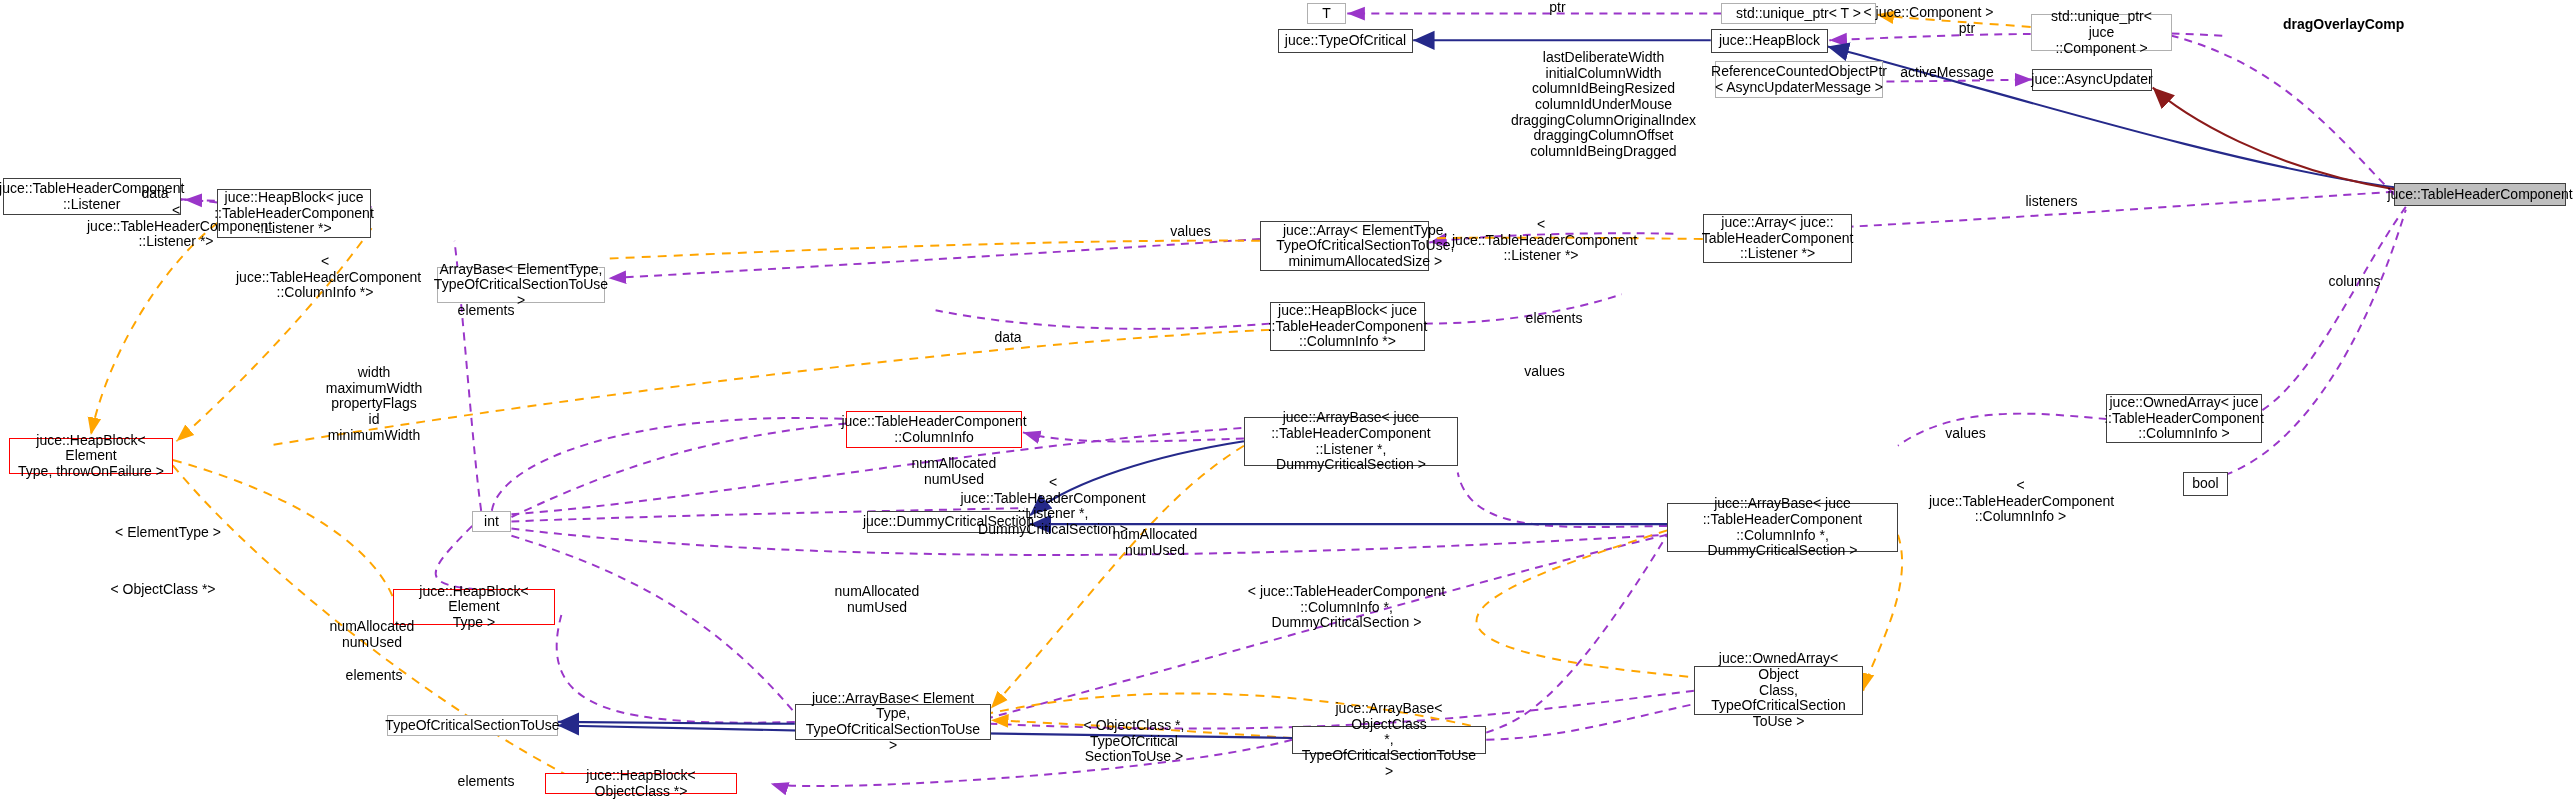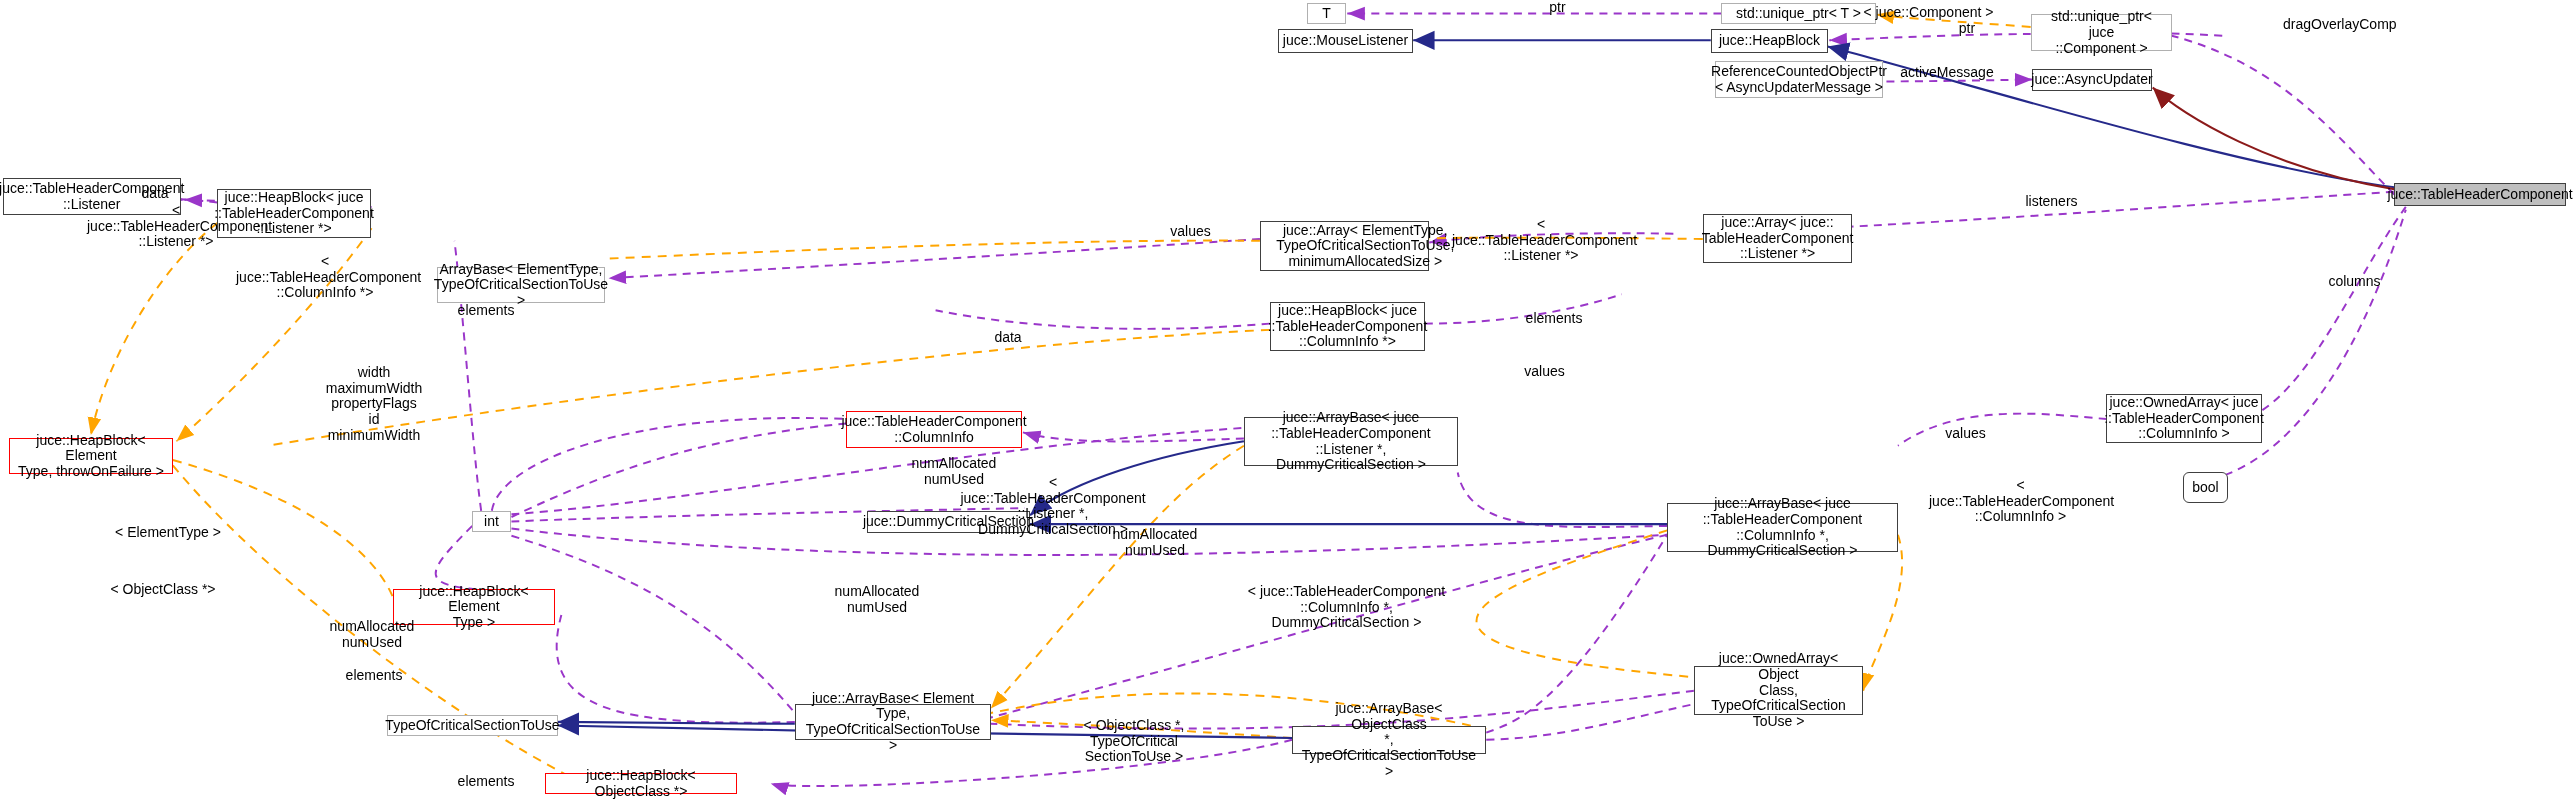--- a/index.html
+++ b/index.html
@@ -131,21 +131,21 @@
       <path d="M1450,828 C1200,826 900,820 626,814" marker-end="url(#ah-blue)"></path>
     </g>
 
     <g fill="none" stroke="#8b1a1a" stroke-width="2.4">
       <path d="M2687,212 C2550,190 2450,130 2416,98" marker-end="url(#ah-dark)"></path>
     </g>
   </svg>
 
   <div class="node n-thin" style="left:1307px;top:2.7px;width:39px;height:21.4px;">T</div>
   <div class="node n-thin" style="left:1721px;top:2.7px;width:155px;height:21.4px;">std::unique_ptr&lt; T &gt;</div>
-  <div class="node n-solid" style="left:1278px;top:28.5px;width:135px;height:24px;">juce::MouseListener</div>
+  <div class="node n-solid" style="left:1278px;top:28.5px;width:135px;height:24px;">juce::TypeOfCritical</div>
   <div class="node n-solid" style="left:1711px;top:28.5px;width:117px;height:24px;">juce::HeapBlock</div>
   <div class="node n-thin" style="left:2031px;top:14.3px;width:141px;height:37px;">std::unique_ptr&lt; juce
 ::Component &gt;</div>
   <div class="node n-thin" style="left:1715px;top:61px;width:168px;height:37px;">ReferenceCountedObjectPtr
 &lt; AsyncUpdaterMessage &gt;</div>
   <div class="node n-solid" style="left:2032px;top:69px;width:120px;height:22px;">juce::AsyncUpdater</div>
   <div class="node n-focus" style="left:2394px;top:183px;width:172px;height:23px;">juce::TableHeaderComponent</div>
   <div class="node n-solid" style="left:2.7px;top:178px;width:178px;height:37px;">juce::TableHeaderComponent
 ::Listener</div>
   <div class="node n-solid" style="left:217px;top:189px;width:154px;height:49px;">juce::HeapBlock&lt; juce
@@ -170,37 +170,44 @@
   <div class="node n-solid" style="left:2106px;top:394px;width:156px;height:49px;">juce::OwnedArray&lt; juce
 ::TableHeaderComponent
 ::ColumnInfo &gt;</div>
   <div class="node n-red" style="left:9px;top:438px;width:164px;height:36px;">juce::HeapBlock&lt; Element
 Type, throwOnFailure &gt;</div>
   <div class="node n-thin" style="left:472px;top:511px;width:39px;height:21.4px;">int</div>
   <div class="node n-solid" style="left:867px;top:511px;width:163px;height:22px;">juce::DummyCriticalSection</div>
   <div class="node n-solid" style="left:1667px;top:503px;width:231px;height:49px;">juce::ArrayBase&lt; juce
 ::TableHeaderComponent
 ::ColumnInfo *, DummyCriticalSection &gt;</div>
-  <div class="node n-solid" style="left:2183px;top:472px;width:45px;height:31px;border-radius:6px;">bool</div>
+  <div class="node n-solid" style="left:2183px;top:472px;width:45px;height:24px;">bool</div>
   <div class="node n-red" style="left:393px;top:589px;width:162px;height:36px;">juce::HeapBlock&lt; Element
 Type &gt;</div>
   <div class="node n-solid" style="left:1694px;top:666px;width:169px;height:49px;">juce::OwnedArray&lt; Object
 Class, TypeOfCriticalSection
 ToUse &gt;</div>
   <div class="node n-solid" style="left:795px;top:704px;width:196px;height:36px;">juce::ArrayBase&lt; Element
 Type, TypeOfCriticalSectionToUse &gt;</div>
   <div class="node n-solid" style="left:1292px;top:726px;width:194px;height:28px;">juce::ArrayBase&lt; ObjectClass
 *, TypeOfCriticalSectionToUse &gt;</div>
   <div class="node n-thin" style="left:387px;top:715px;width:171px;height:21.4px;">TypeOfCriticalSectionToUse</div>
   <div class="node n-red" style="left:545px;top:773px;width:192px;height:21.4px;">juce::HeapBlock&lt; ObjectClass *&gt;</div>
 
   <div class="edge-label" style="left:1531px;top:0px;width:53px;">ptr</div>
   <div class="edge-label" style="left:1857px;top:4.5px;width:143px;">&lt; juce::Component &gt;</div>
-  <div class="edge-label" style="left:2283px;top:17px;width:138px;text-align:left;">dragOverlayComp</div>
+  <div class="edge-label" style="left:2283px;top:17px;width:138px;text-align:left;font-weight:bold;">dragOverlayComp</div>
   <div class="edge-label" style="left:1949px;top:21.4px;width:36px;">ptr</div>
+  <div class="edge-label" style="left:1479px;top:50px;width:249px;">lastDeliberateWidth
+initialColumnWidth
+columnIdBeingResized
+columnIdUnderMouse
+draggingColumnOriginalIndex
+draggingColumnOffset
+columnIdBeingDragged</div>
   <div class="edge-label" style="left:1889px;top:65px;width:116px;">activeMessage</div>
   <div class="edge-label" style="left:124px;top:186px;width:62px;">data</div>
   <div class="edge-label" style="left:87px;top:203px;width:178px;">&lt; juce::TableHeaderComponent
 ::Listener *&gt;</div>
   <div class="edge-label" style="left:2007px;top:194px;width:89px;">listeners</div>
   <div class="edge-label" style="left:1155px;top:224px;width:71px;">values</div>
   <div class="edge-label" style="left:1452px;top:217px;width:178px;">&lt; juce::TableHeaderComponent
 ::Listener *&gt;</div>
   <div class="edge-label" style="left:236px;top:254px;width:178px;">&lt; juce::TableHeaderComponent
 ::ColumnInfo *&gt;</div>

